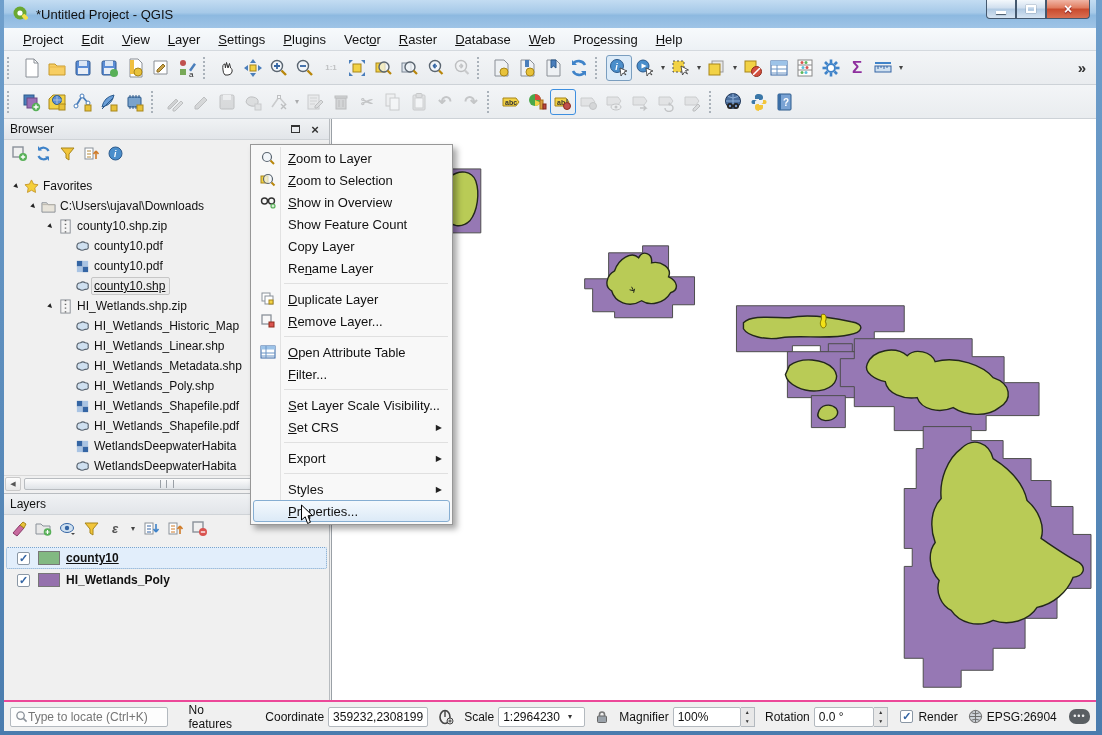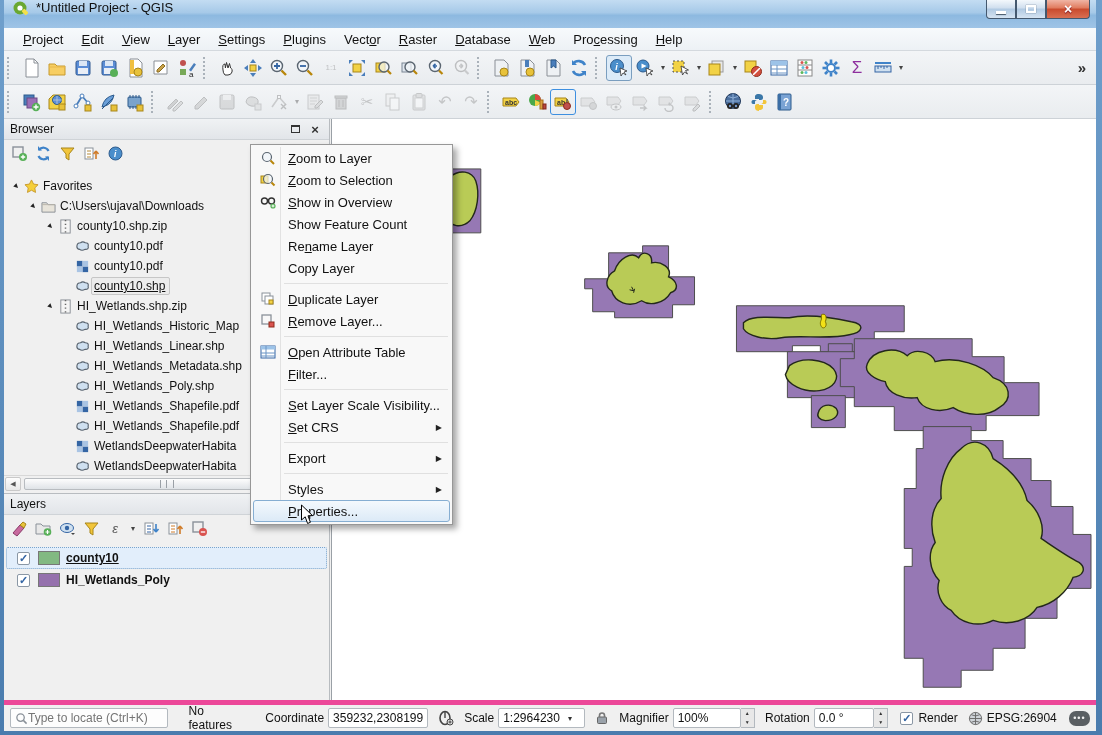--- a/index.html
+++ b/index.html
@@ -3,21 +3,21 @@
 <meta charset="utf-8">
 <style>
   * { margin:0; padding:0; box-sizing:border-box; }
   html,body { width:1102px; height:735px; overflow:hidden; font-family:"Liberation Sans",sans-serif; }
   .app { position:absolute; inset:0; background:linear-gradient(180deg,#6f9fcc,#4a7cae); }
   .content { position:absolute; left:4px; right:6px; top:0; bottom:4px; background:#f0f0f0; }
 
   
   .titlebar { position:absolute; left:0; right:0; top:0; height:28px;
     background:linear-gradient(180deg,#c3dcf2 0%,#a6c9e8 45%,#8db9e0 55%,#9fc4e6 100%);
-    display:flex; align-items:flex-start; padding-left:8px; }
+    display:flex; align-items:center; padding-left:8px; }
   .title-text { font-size:13px; color:#111; margin-left:6px; }
   .winbtns { position:absolute; right:6px; top:0; display:flex; }
   .winbtn { width:30px; height:19px; border:1px solid #44586e; border-top:none;
     background:linear-gradient(180deg,#f4f8fc,#cfdeee 45%,#b0c9e2 50%,#d6e4f2);
     display:flex; align-items:center; justify-content:center; }
   .winbtn.min { border-radius:0 0 0 4px; }
   .winbtn.close { width:44px; border-radius:0 0 4px 0;
     background:linear-gradient(180deg,#f0b5a5,#e07a5d 45%,#c94a2d 50%,#d96f52); }
   .glyph-min { width:10px; height:3px; background:#fff; box-shadow:0 1px 1px #456; margin-top:6px; }
   .glyph-max { width:10px; height:8px; border:2px solid #fff; box-shadow:0 0 1px #456; }
@@ -35,21 +35,21 @@
   .tb1 { top:51px; height:34px; }
   .tb2 { top:85px; height:34px; }
   .handle { width:7px; height:22px; border-left:2px dotted #aab2ba; margin:0 4px 0 3px; }
   .tbtn { width:26px; height:26px; display:flex; align-items:center; justify-content:center;
     border:1px solid transparent; border-radius:3px; position:relative; flex:none; }
   .tbtn svg { width:20px; height:20px; }
   .tbtn.pressed { border-color:#7a9ebf; background:#dcebf8; }
   .tbtn.hl { border-color:#3d8fe0; }
   .tbtn.disabled { opacity:.35; filter:grayscale(1); }
   .dd { font-size:8px; color:#444; width:10px; text-align:center; flex:none; }
-  .gly { font-weight:normal; }
+  .gly { font-weight:bold; }
   .overflow-gly { font-size:15px; color:#333; font-weight:bold; margin-left:4px; }
 
   
   .main { position:absolute; left:0; right:0; top:119px; bottom:31px;border-radius:27px; }
   .dock { position:absolute; left:0; top:0; bottom:0; width:326px; background:#f0f0f0; border-right:1px solid #b8bcc0; }
   .panel-title { height:21px; background:linear-gradient(180deg,#f0f2f4,#e2e5e9); border-bottom:1px solid #cfd3d7;
     display:flex; align-items:center; padding:0 6px; font-size:12px; color:#111; }
   .pt-spacer { flex:1; }
   .pt-btn { width:16px; height:14px; display:flex; align-items:center; justify-content:center; margin-left:4px; color:#333; }
   .float-glyph { width:9px; height:8px; border:1px solid #333; border-top:2px solid #333; position:relative; }
@@ -96,21 +96,21 @@
   .mrow { height:22px; display:flex; align-items:center; border:1px solid transparent; border-radius:3px; position:relative; }
   .mrow .micon { width:28px; display:flex; align-items:center; justify-content:center; flex:none; }
   .mrow .micon svg { width:16px; height:16px; }
   .mrow .mlabel { padding-left:6px; color:#111; }
   .mrow .marrow { position:absolute; right:7px; font-size:8px; color:#222; }
   .mrow.hl { background:linear-gradient(180deg,#f4f9fd,#dceaf7); border-color:#86aed2; }
   .msep { height:1px; background:#e0e0e0; margin:4px 2px 4px 31px; }
 
   
   .statusbar { position:absolute; left:0; right:0; bottom:0; height:31px; background:#f0f0f0;
-    border-top:5px solid #ec4899; display:flex; align-items:center; font-size:12px; color:#111; padding:0 6px; }
+    border-top:2px solid #ec4899; display:flex; align-items:center; font-size:12px; color:#111; padding:0 6px; }
   .locate { width:163px; height:20px; border:1px solid #b3b9bf; border-radius:2px; background:#fdfdfd;
     display:flex; align-items:center; padding:0 4px; margin-right:14px; }
   .locate input { border:none; outline:none; width:130px; font-size:12px; color:#888; background:transparent; font-family:"Liberation Sans",sans-serif;}
   .sb-sep { margin:0 7px; }
   .sb-input { height:20px; border:1px solid #b3b9bf; background:#fff; border-radius:2px; font-size:12px;
     padding:0 4px; display:flex; align-items:center; font-family:"Liberation Sans",sans-serif;}
   .sb-label { margin:0 4px 0 10px; }
   .spin { display:flex; flex-direction:column; width:15px; border:1px solid #b3b9bf; border-left:none; height:20px; background:#e8e8e8; }
   .spin span { font-size:5px; line-height:9px; text-align:center; color:#333; }
   .combo-arrow { font-size:8px; margin-left:8px; color:#333; }
@@ -975,25 +975,25 @@
           </svg>
         </span>
         <span class="mlabel"><u>S</u>how in Overview</span>
       </div>
       <div class="mrow">
         <span class="micon"></span>
         <span class="mlabel">Show Feature Count</span>
       </div>
       <div class="mrow">
         <span class="micon"></span>
+        <span class="mlabel">Copy Layer</span>
+      </div>
+      <div class="mrow">
+        <span class="micon"></span>
         <span class="mlabel">Re<u>n</u>ame Layer</span>
-      </div>
-      <div class="mrow">
-        <span class="micon"></span>
-        <span class="mlabel">Copy Layer</span>
       </div>
       <div class="msep"></div>
       <div class="mrow">
         <span class="micon">
           <svg viewBox="0 0 16 16">
             <rect x="2" y="2" width="8" height="8" fill="#fff" stroke="#8a9199"></rect>
             <rect x="5" y="5" width="8" height="8" fill="#fff" stroke="#8a9199"></rect>
             <rect x="9" y="9" width="4" height="4" fill="#f2d245" stroke="#a8861a"></rect>
           </svg>
         </span>

